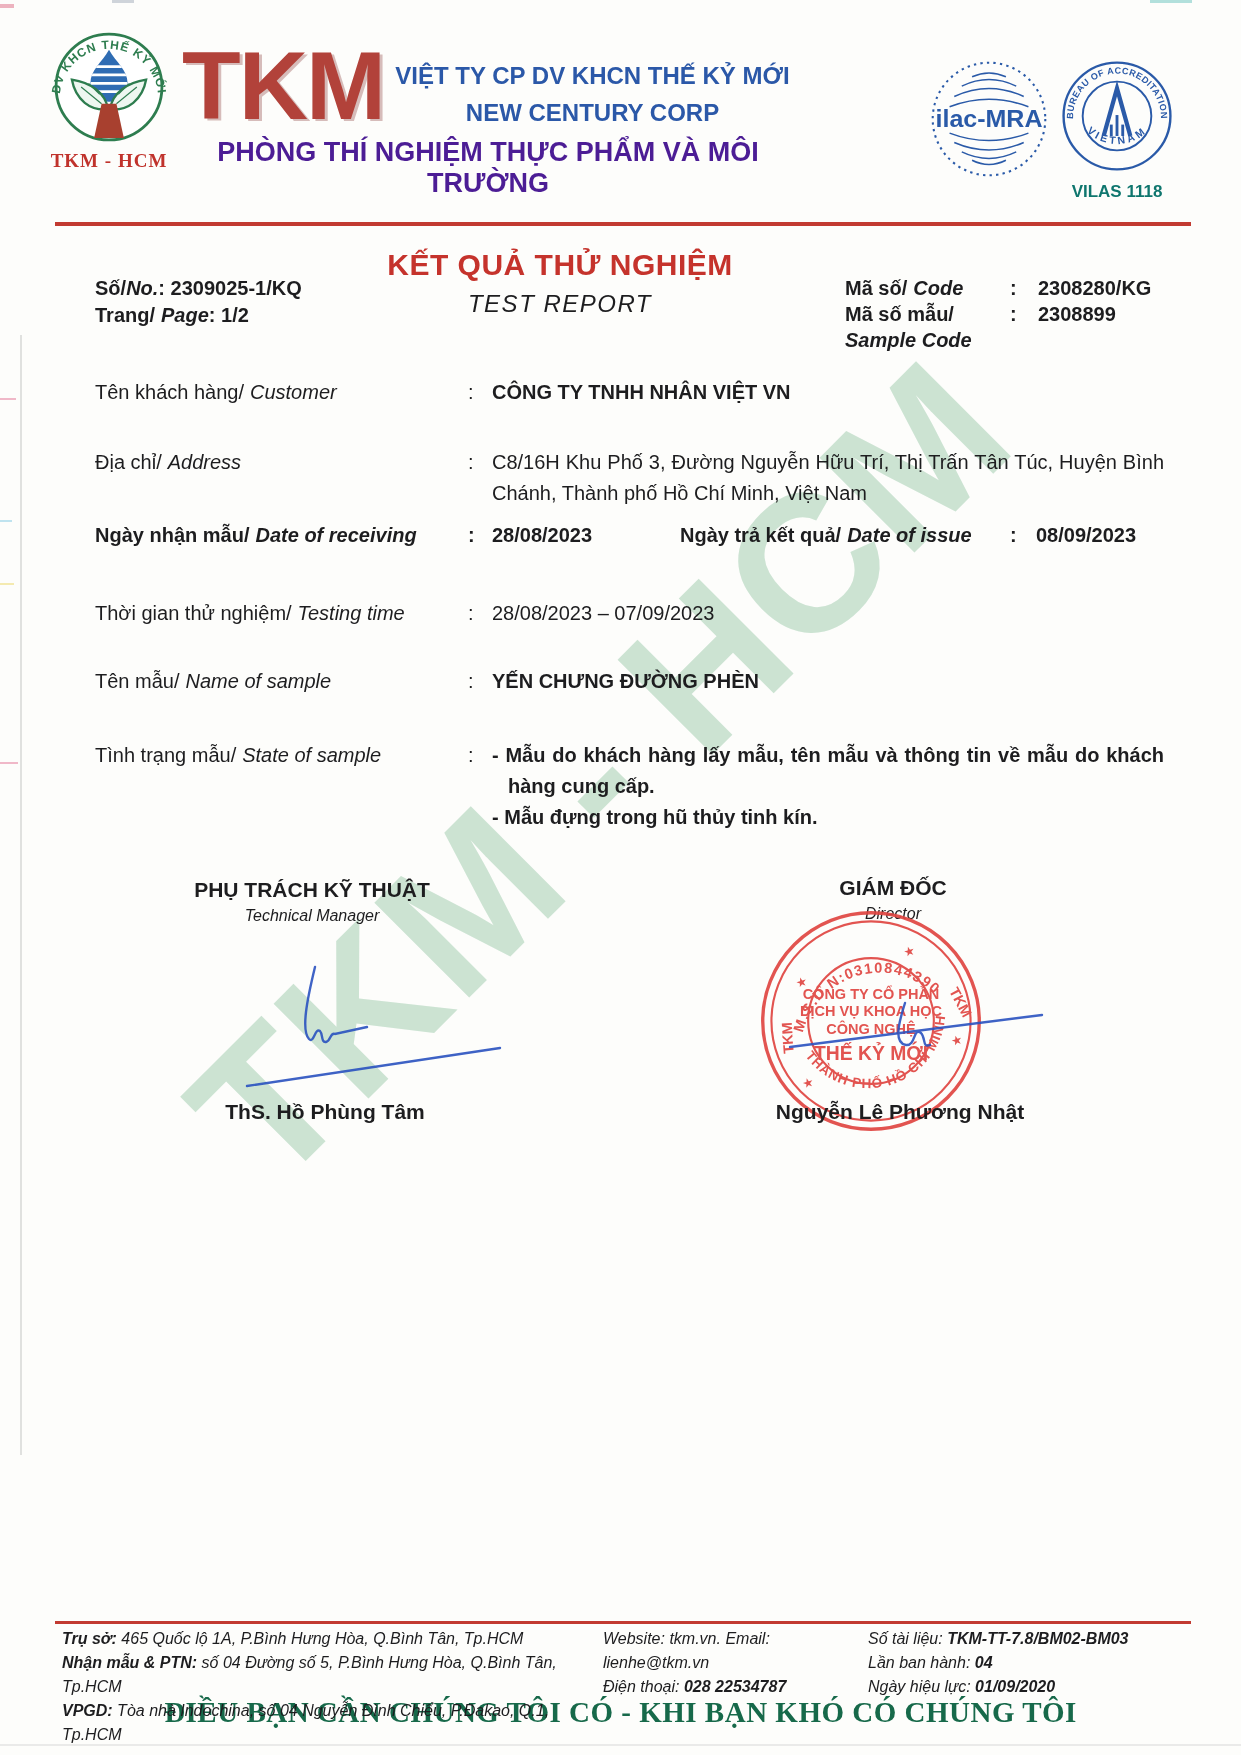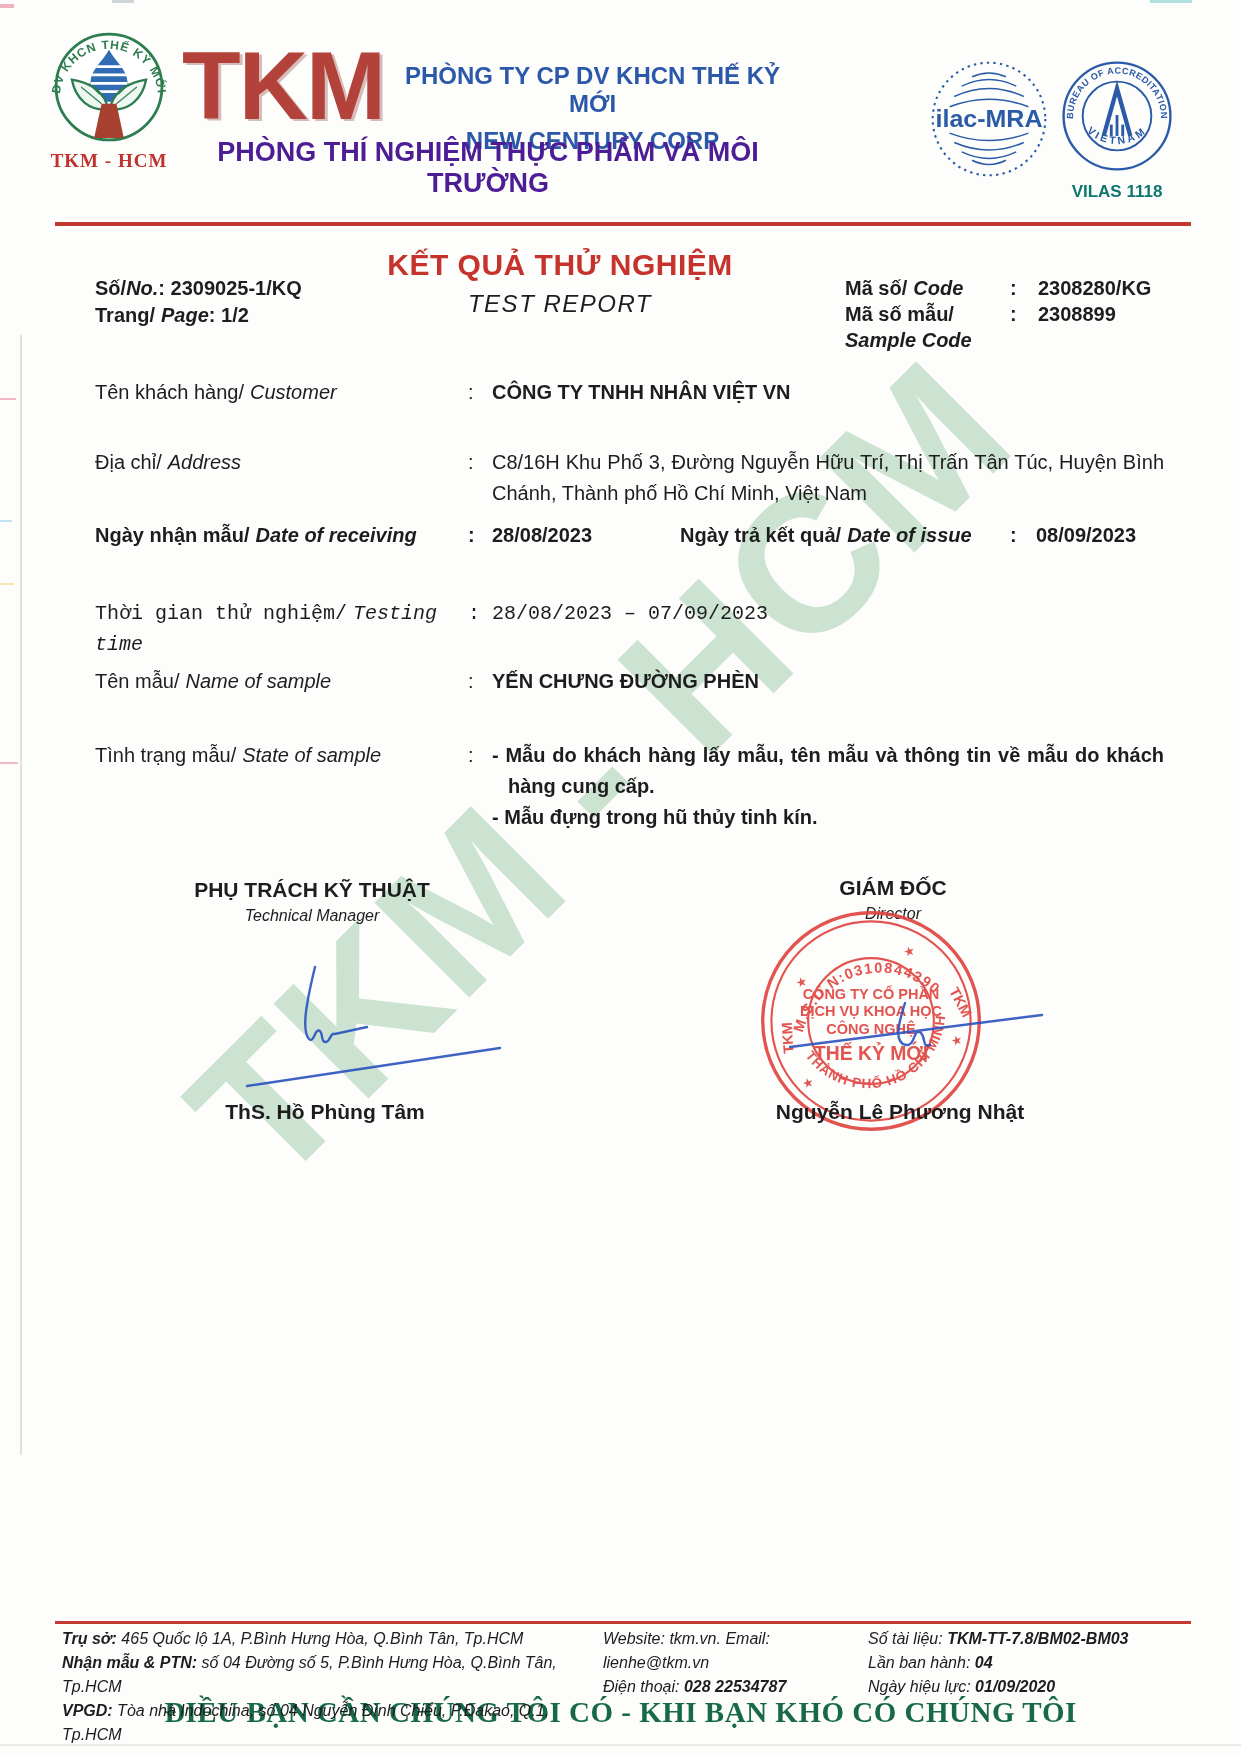--- a/index.html
+++ b/index.html
@@ -115,21 +115,21 @@
       <line x1="100" y1="70" x2="78" y2="88"></line>
         <line x1="92" y1="66" x2="80" y2="78"></line>
     </g>
     <path d="M62,88 L78,88 L86,125 L54,125 Z" fill="#a8402f"></path>
   </svg>
   <div class="logo-caption">TKM - HCM</div>
 
   <div class="brand">TKM</div>
 
   <div class="company">
-    <div class="vi">PHÒNG TY CP DV KHCN THẾ KỶ MỚI</div>
+    <div class="vi">VIỆT TY CP DV KHCN THẾ KỶ MỚI</div>
     <div class="en">NEW CENTURY CORP</div>
   </div>
   <div class="lab">PHÒNG THÍ NGHIỆM THỰC PHẨM VÀ MÔI TRƯỜNG</div>
 
   <svg class="ilac" viewBox="0 0 130 130">
     <g fill="none" stroke="#2a5aa8">
       <circle cx="65" cy="65" r="60" stroke-width="2.2" stroke-dasharray="2.5 4.5"></circle>
       <path d="M 47,20 Q 65,12 83,20" stroke-width="1.6"></path>
       <path d="M 36,30 Q 65,16 94,30" stroke-width="1.6"></path>
       <path d="M 28,41 Q 65,24 102,41" stroke-width="1.6"></path>
@@ -204,21 +204,21 @@
 
   <div class="row row-dates" style="top:520px;font-weight:bold;">
     <span class="lbl"><span>Ngày nhận mẫu/</span><span class="en">Date of receiving</span></span>
     <span>:</span>
     <span>28/08/2023</span>
     <span class="lbl"><span>Ngày trả kết quả/</span><span class="en">Date of issue</span></span>
     <span>:</span>
     <span>08/09/2023</span>
   </div>
 
-  <div class="row" style="top:598px;font-family:Liberation Mono, monospace;">
+  <div class="row" style="top:598px;">
     <span class="lbl"><span>Thời gian thử nghiệm/</span><span class="en">Testing time</span></span>
     <span>:</span>
     <span class="val">28/08/2023 – 07/09/2023</span>
   </div>
 
   <div class="row" style="top:666px;">
     <span class="lbl"><span>Tên mẫu/</span><span class="en">Name of sample</span></span>
     <span>:</span>
     <span class="val v-bold">YẾN CHƯNG ĐƯỜNG PHÈN</span>
   </div>

